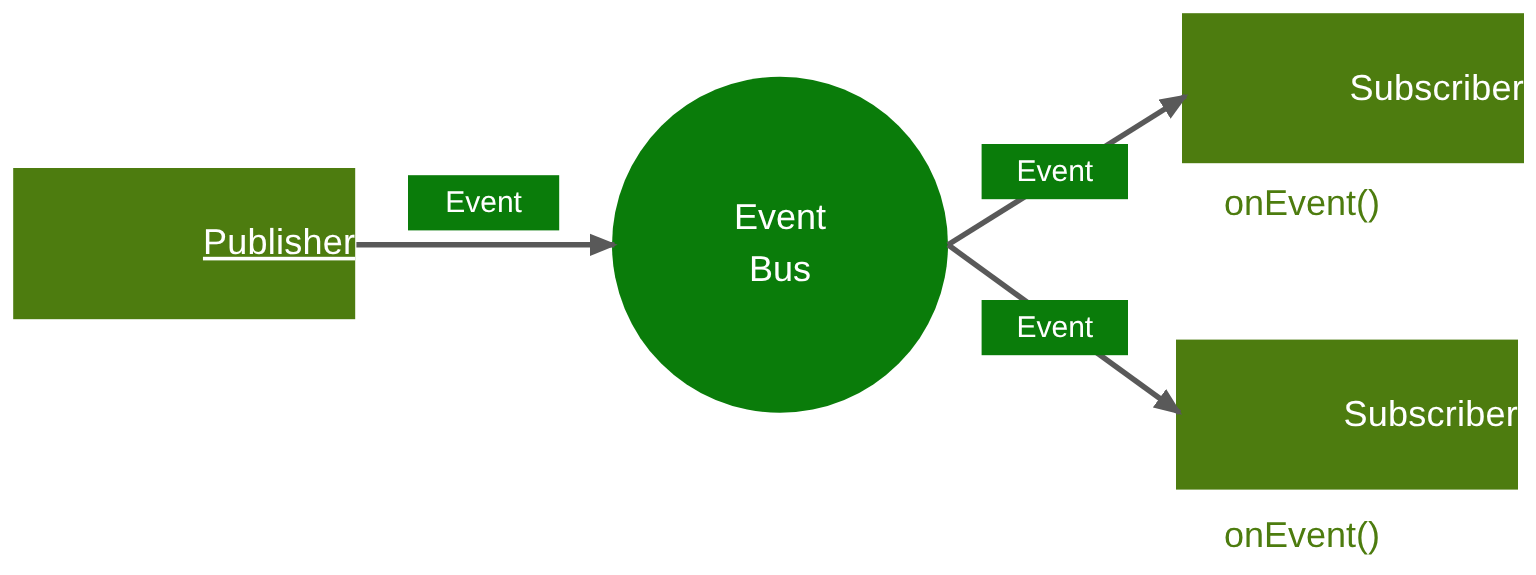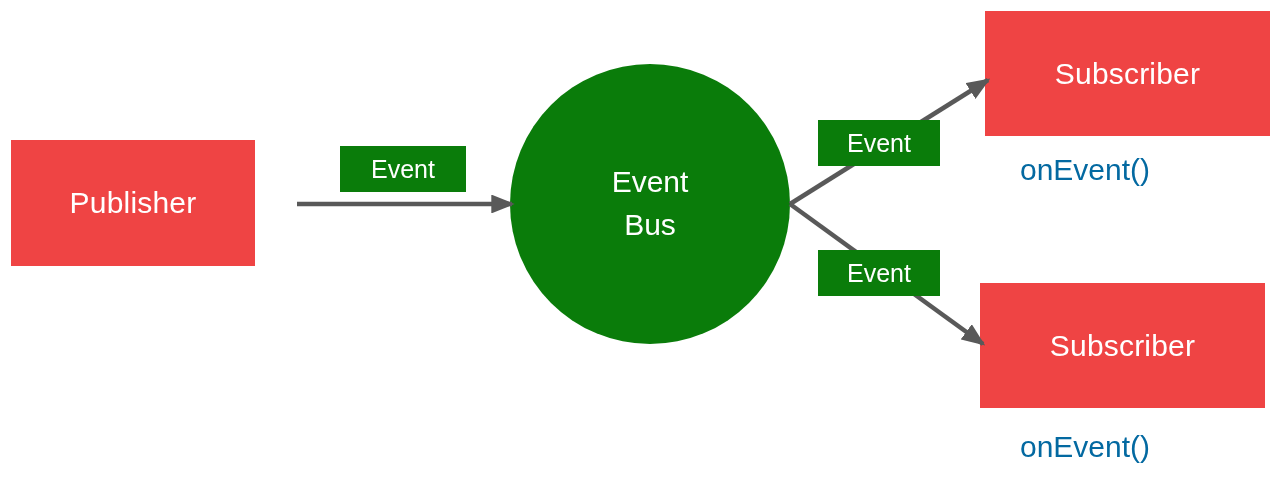--- a/index.html
+++ b/index.html
@@ -14,22 +14,22 @@
     position: relative;
     width: 1280px;
     height: 479px;
     background: #ffffff;
     overflow: hidden;
   }
   .node-box {
     position: absolute;
     display: flex;
     align-items: center;
-    justify-content: center;
-    background: #ef4444;
+    justify-content: flex-end;
+    background: #4d7c0f;
     color: #ffffff;
     font-size: 30px;
     font-weight: 400;
     letter-spacing: 0.2px;
     box-sizing: border-box;
   }
   .node-circle {
     position: absolute;
     display: flex;
     flex-direction: column;
@@ -48,21 +48,21 @@
     align-items: center;
     justify-content: center;
     background: #0a7c0a;
     color: #ffffff;
     font-size: 25px;
     box-sizing: border-box;
     z-index: 3;
   }
   .plain-label {
     position: absolute;
-    color: #0369a1;
+    color: #4d7c0f;
     font-size: 30px;
     white-space: nowrap;
     text-align: center;
   }
   #edges {
     position: absolute;
     left: 0;
     top: 0;
     width: 1280px;
     height: 479px;
@@ -82,21 +82,21 @@
       </marker>
     </defs>
 
     <line x1="297" y1="204" x2="512" y2="204" stroke="#595959" stroke-width="4.5" marker-end="url(#arrowhead)"></line>
 
     <line x1="790" y1="204" x2="988" y2="80" stroke="#595959" stroke-width="4.5" marker-end="url(#arrowhead)"></line>
 
     <line x1="790" y1="204" x2="983" y2="344" stroke="#595959" stroke-width="4.5" marker-end="url(#arrowhead)"></line>
   </svg>
 
-  <div class="node-box" style="left:11px; top:140px; width:244px; height:126px;">
+  <div class="node-box" style="left:11px; top:140px; width:285px; height:126px;text-decoration:underline;">
     <span>Publisher</span>
   </div>
 
   <div class="node-circle" style="left:510px; top:64px; width:280px; height:280px;">
     <span>Event</span>
     <span>Bus</span>
   </div>
 
   <div class="node-box" style="left:985px; top:11px; width:285px; height:125px;">
     <span>Subscriber</span>

